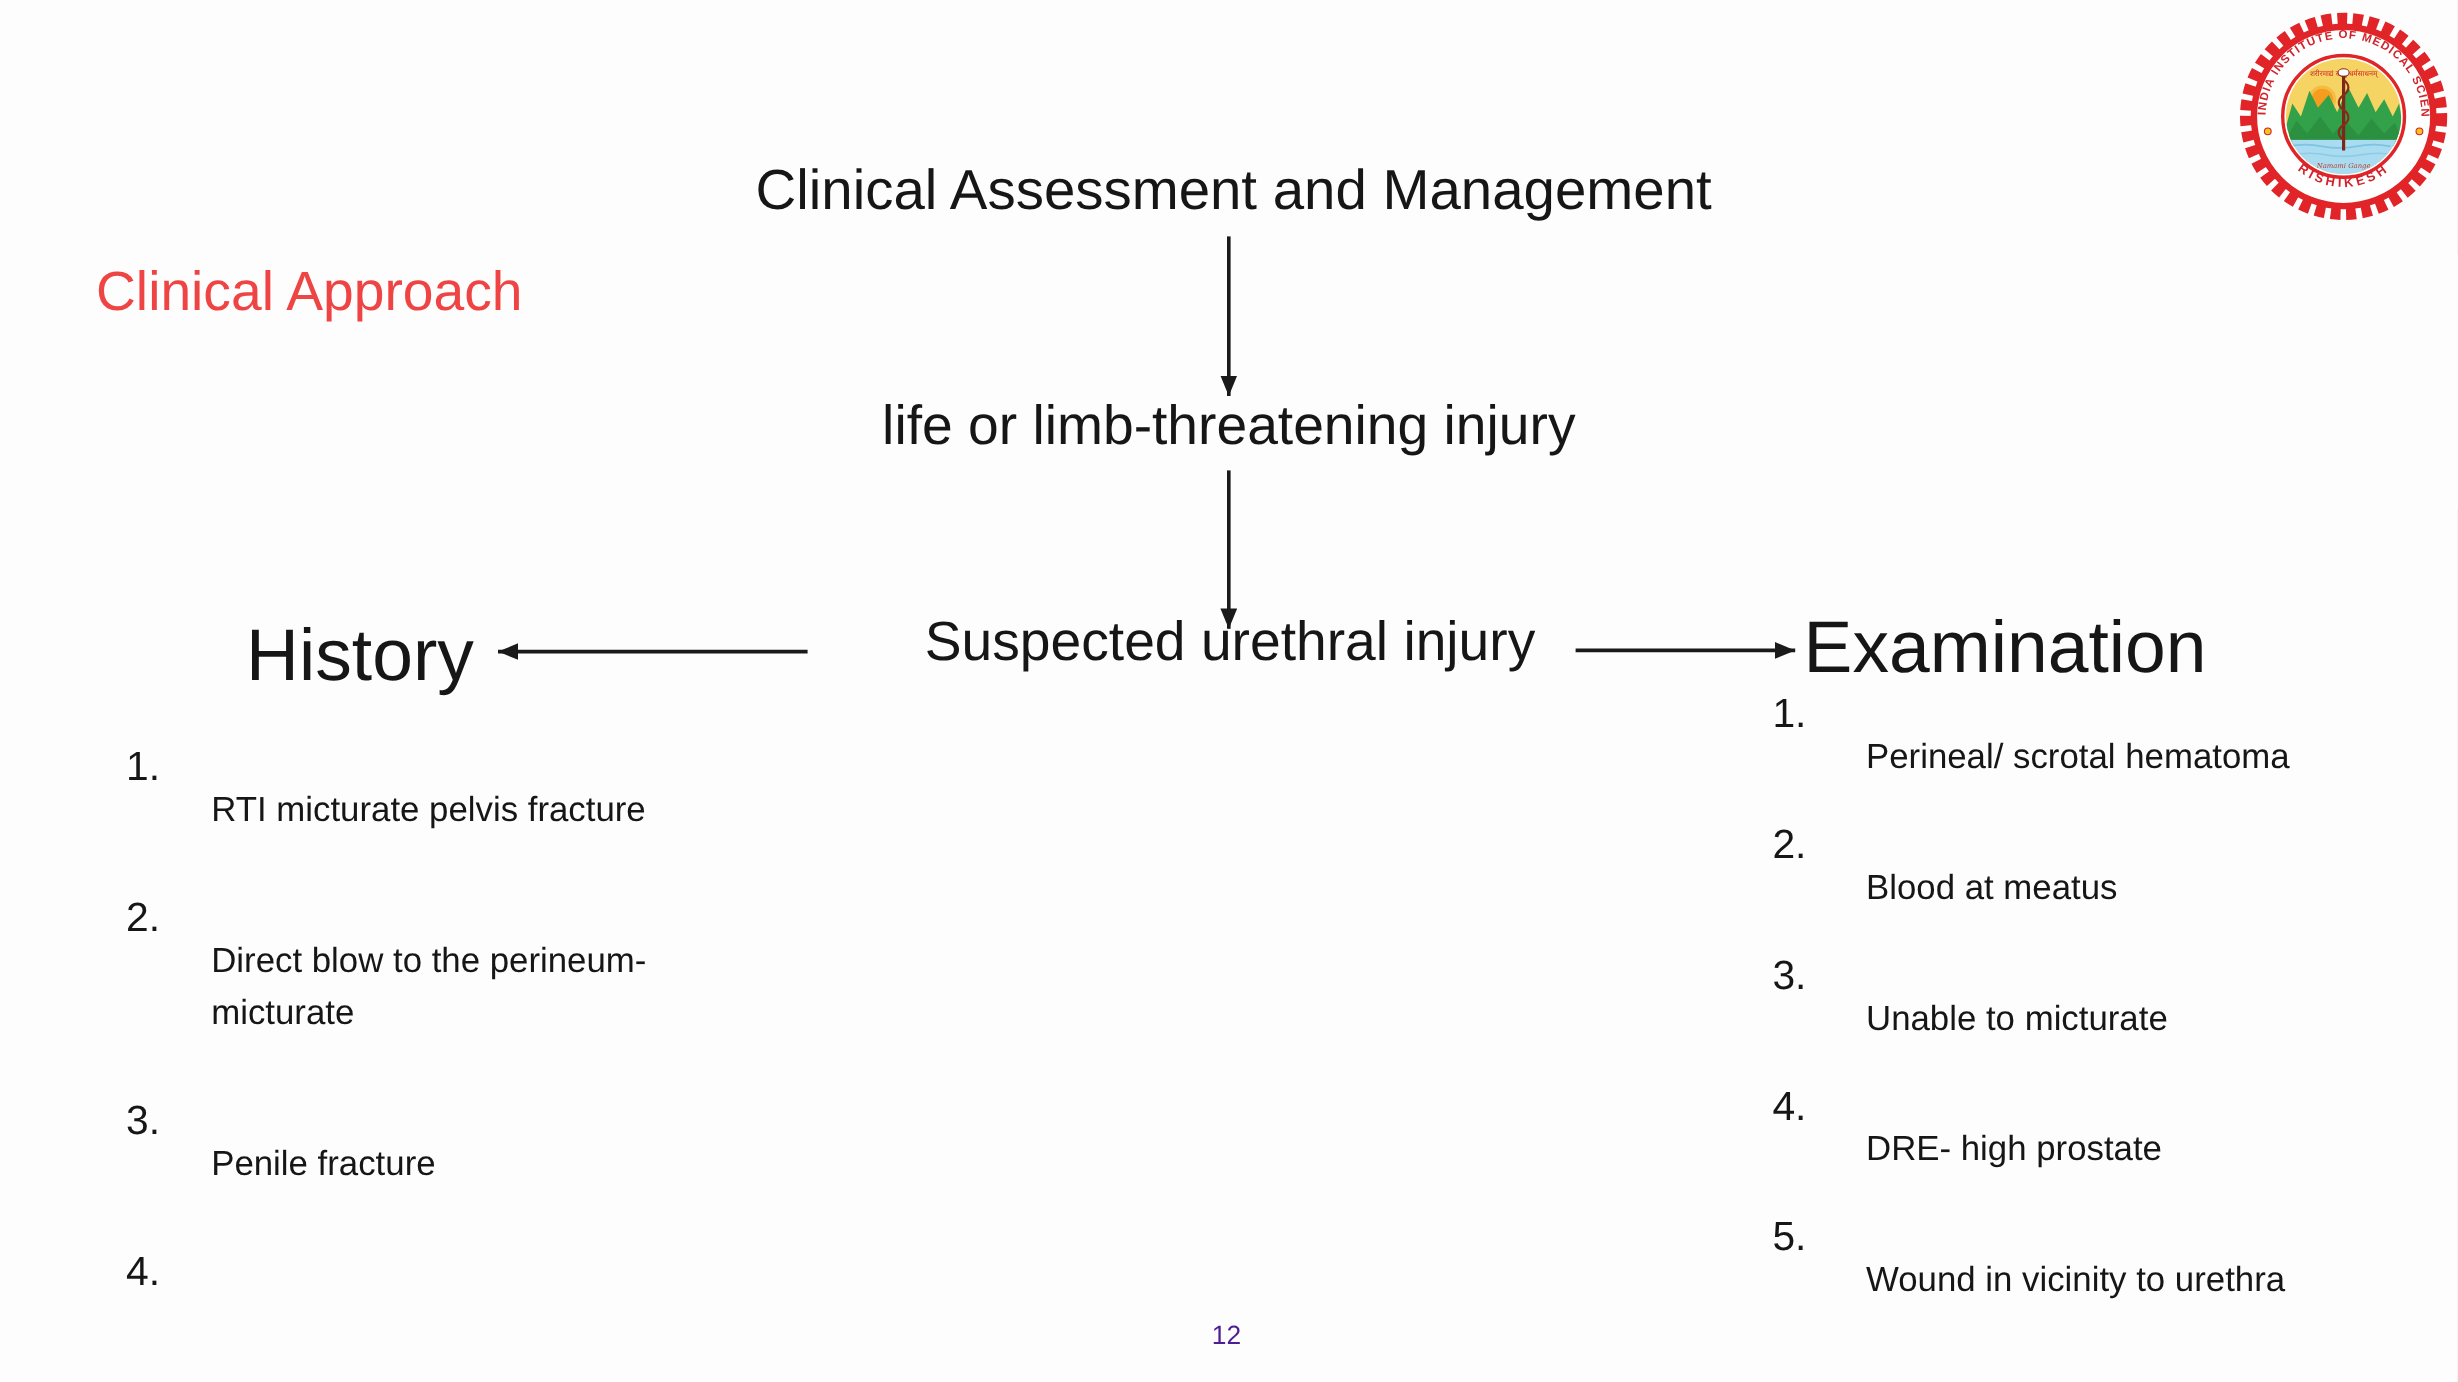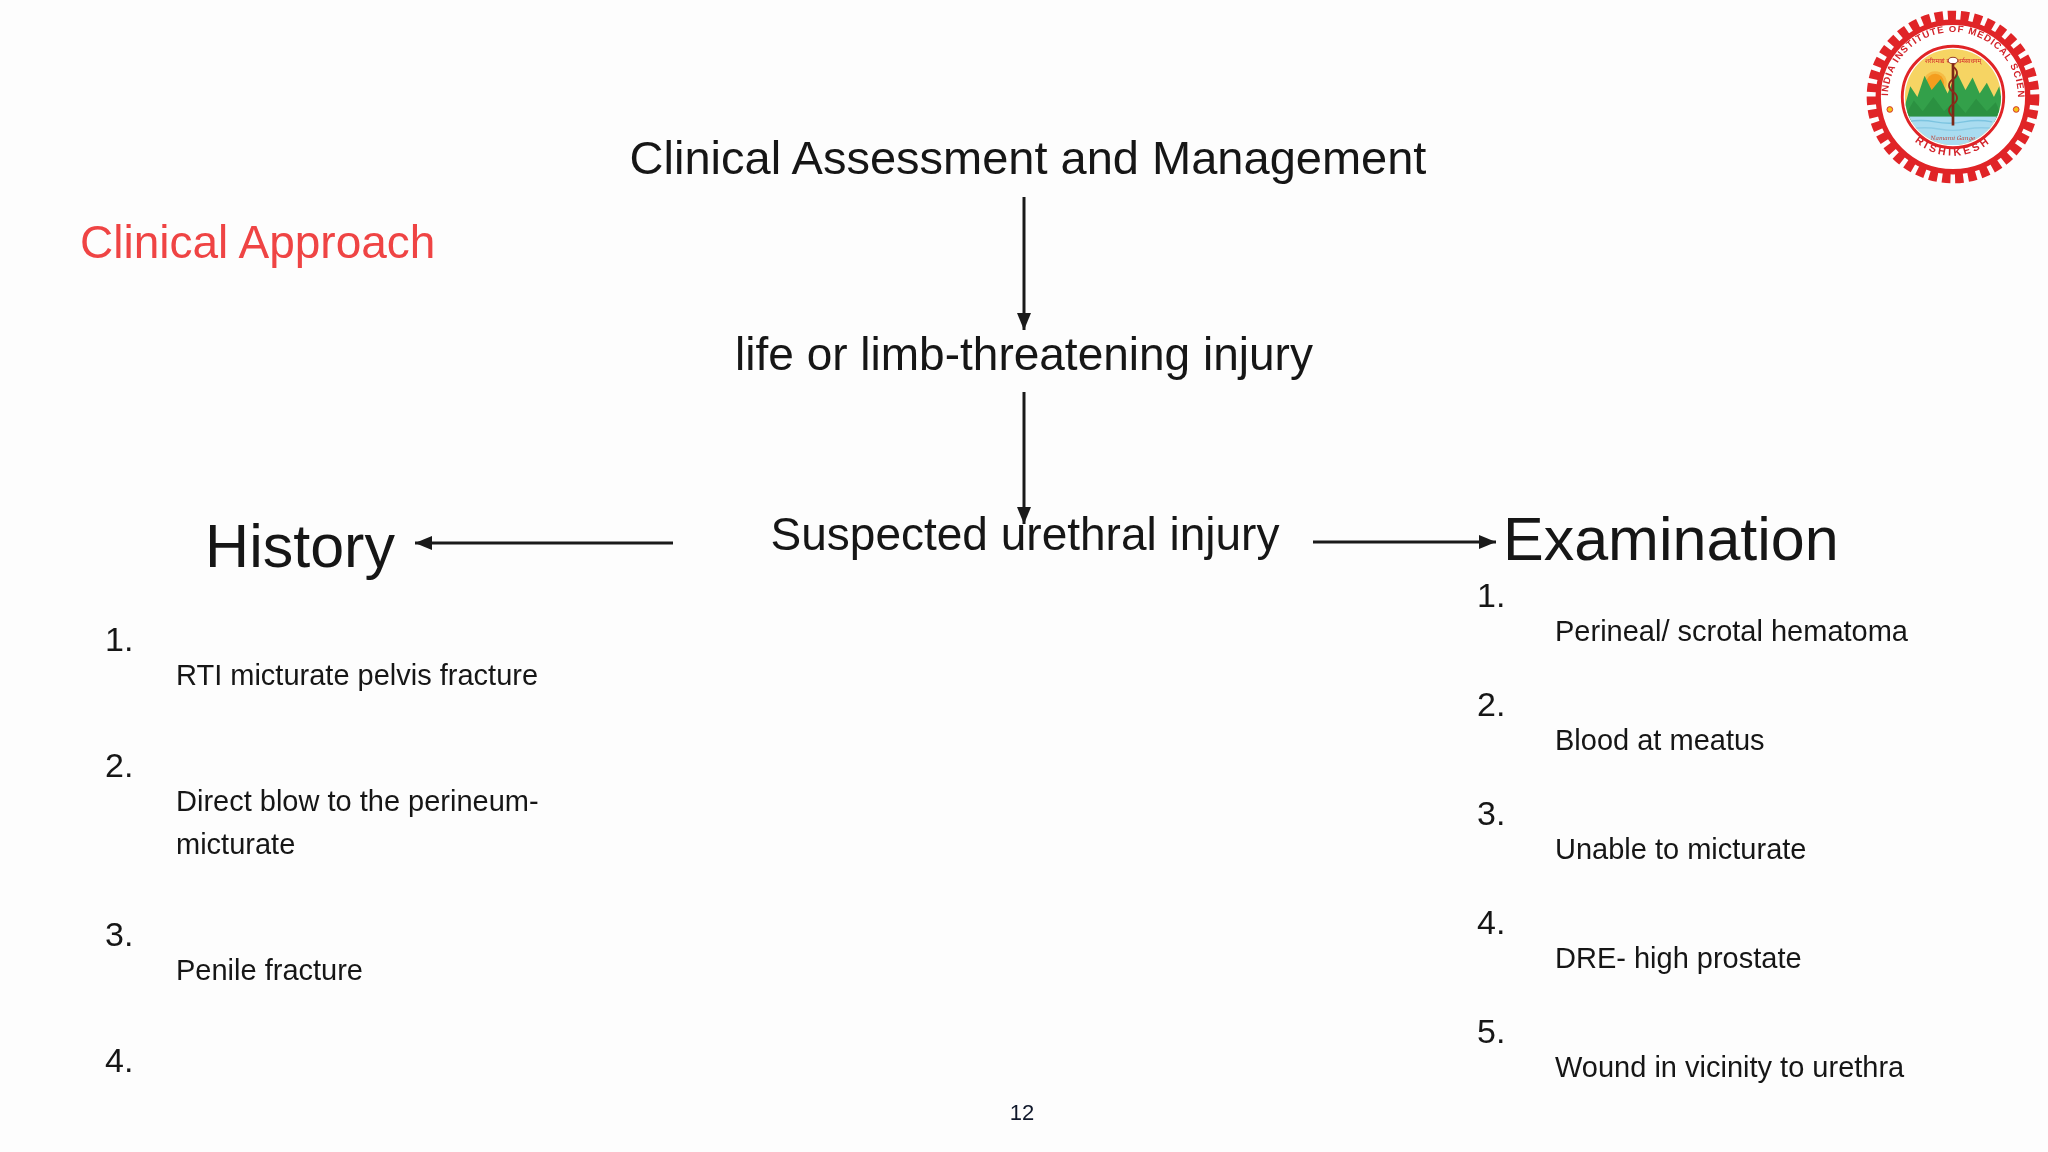--- a/index.html
+++ b/index.html
@@ -28,21 +28,21 @@
   .num-list{list-style:none;margin:0;padding:0;}
   .num-list li{display:flex;align-items:flex-start;}
   .li-num{flex:0 0 auto;font-size:34px;line-height:43px;}
   .li-text{font-size:29px;line-height:43px;white-space:pre-wrap;margin-top:36px;}
   .history-list li{margin-bottom:47px;}
   .history-list .li-num{width:71px;}
   .history-list .li-text{width:445px;}
   .exam-list li{margin-bottom:30px;}
   .exam-list .li-num{width:78px;}
   .exam-list .li-text{width:365px;}
-  .page-number{font-size:22px;line-height:1;color:#0f172a;}
+  .page-number{font-size:22px;line-height:1;color:#4c1d95;}
   .arrows-svg{position:absolute;left:0;top:0;width:2048px;height:1152px;pointer-events:none;}
 </style>
 </head>
 <body>
 
 <div class="slide">
 
   <svg class="arrows-svg" viewBox="0 0 2048 1152" xmlns="http://www.w3.org/2000/svg">
     <defs>
       <marker id="ah" markerUnits="userSpaceOnUse" markerWidth="20" markerHeight="16" refX="17" refY="7" orient="auto">

